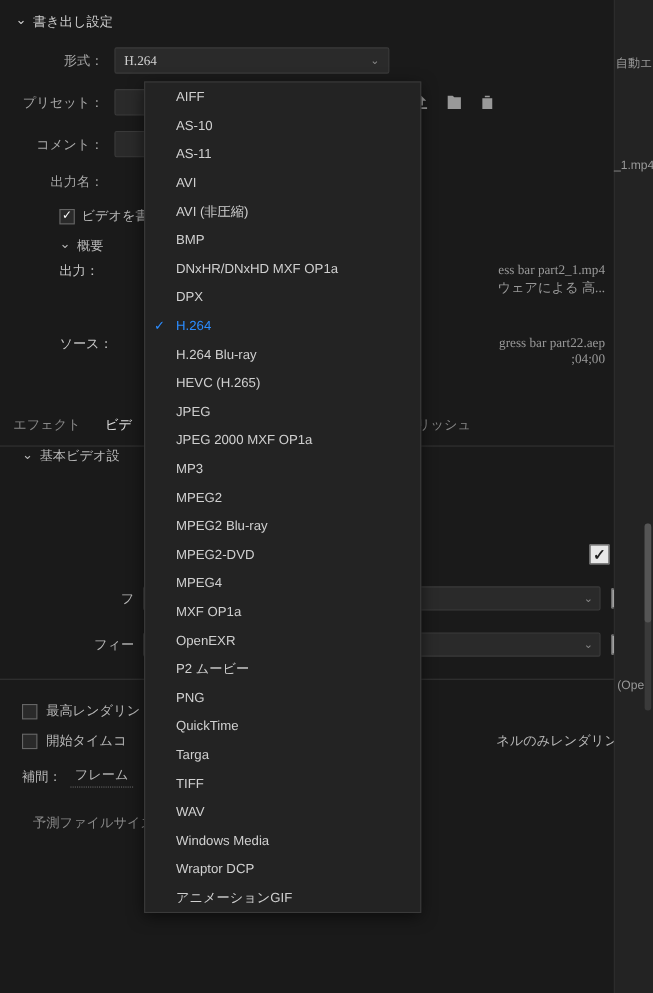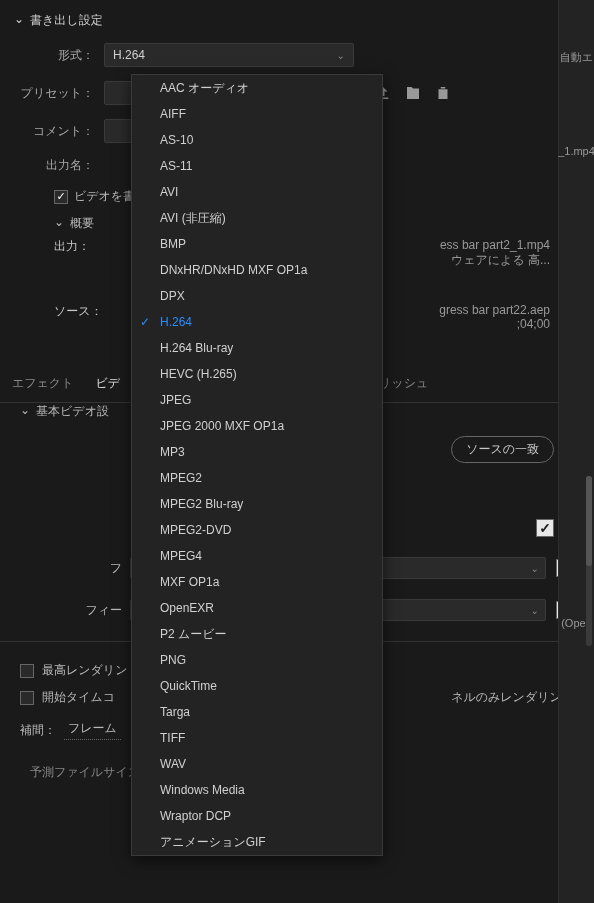--- a/index.html
+++ b/index.html
@@ -8,20 +8,21 @@
     color: #b8b8b8;
     font-family: "Hiragino Kaku Gothic Pro", "Meiryo", sans-serif;
     font-size: 12px;
     width: 594px;
     height: 903px;
     position: relative;
     overflow: hidden;
   }
   .panel {
     padding: 12px 14px;
+    font-family: Liberation Serif, serif;
   }
   .section-header {
     display: flex;
     align-items: center;
     gap: 6px;
     color: #d0d0d0;
     margin-bottom: 14px;
     cursor: pointer;
   }
   .chev-down::before { content: "⌄"; font-size: 12px; display: inline-block; transform: translateY(-2px); }
@@ -265,21 +266,20 @@
   <span class="tab">パブリッシュ</span>
   <span class="tabs-more">»</span>
 </div>
 
 <div class="basic-video">
   <div class="bv-hdr">
     <span class="chev-down"></span>
     <span>基本ビデオ設</span>
   </div>
   <div class="bv-body">
-    <span class="match-btn">ソースの一致</span>
     <div style="clear:both"></div>
 
     <div style="height:36px"></div>
     <div class="field-row" style="justify-content:flex-end; padding-right:20px;">
       <span class="cb big checked chk-end"></span>
     </div>
 
     <div class="field-row">
       <div class="fl">フ</div>
       <div class="dd2">
@@ -321,23 +321,20 @@
   <span class="lbl">_1.mp4</span>
   <span class="lbl" style="margin-top:380px">(Open</span>
 </div>
 
 <div class="scrollbar-side">
   <div class="scrollbar-thumb"></div>
 </div>
 
 <div class="format-menu" id="format-menu">
     <div class="fm-item">
-      <span>AAC オーディオ</span>
-    </div>
-    <div class="fm-item">
       <span>AIFF</span>
     </div>
     <div class="fm-item">
       <span>AS-10</span>
     </div>
     <div class="fm-item">
       <span>AS-11</span>
     </div>
     <div class="fm-item">
       <span>AVI</span>

